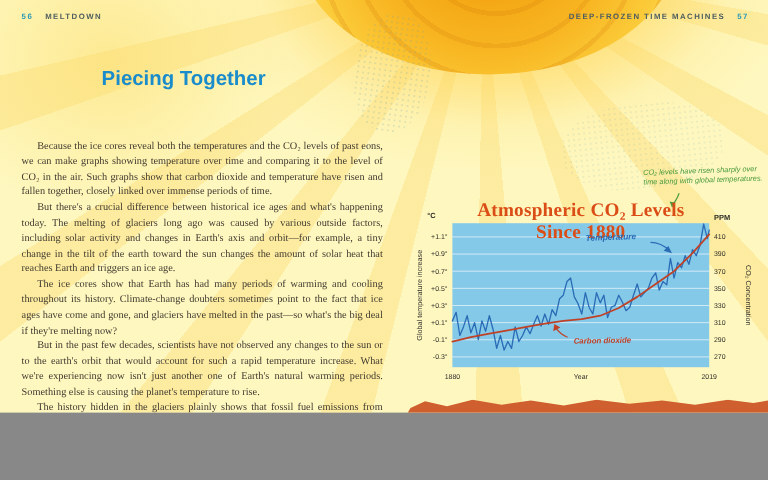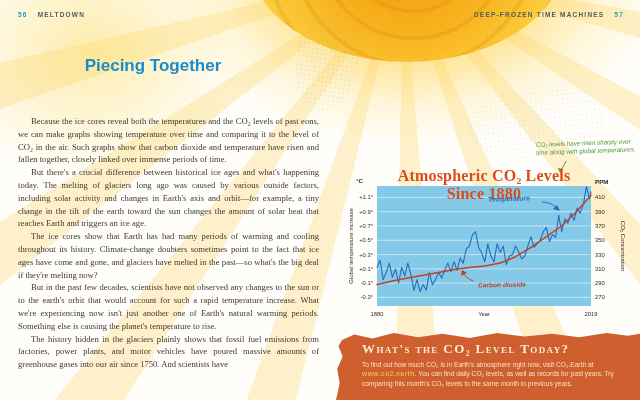--- a/index.html
+++ b/index.html
@@ -1,16 +1,16 @@
 <!DOCTYPE html>
 <html><head>
 <meta charset="utf-8">
 <style>
   html,body{margin:0;padding:0;background:#888;}
-  #page{position:relative;width:640px;height:400px;overflow:hidden;background:#ffffff;
+  #page{position:relative;width:640px;height:344px;overflow:hidden;background:#fef9c3;
         font-family:"Liberation Serif","DejaVu Serif",serif;color:#40392f;}
   .layer{position:absolute;pointer-events:none;}
   
   .rays{inset:0;background:repeating-conic-gradient(from 118deg at 403px -30px,
         rgba(250,206,80,0.30) 0deg 6deg, rgba(250,206,80,0.03) 6deg 19deg);}
   .glow{left:150px;top:-195px;width:520px;height:340px;border-radius:50%;
         background:radial-gradient(closest-side, rgba(255,203,55,0.9), rgba(255,215,95,0.55) 55%,
         rgba(255,228,135,0.28) 76%, rgba(255,228,135,0) 100%);}
   .wash-left{left:-60px;top:-80px;width:300px;height:260px;border-radius:50%;
         background:radial-gradient(closest-side, rgba(252,222,110,0.55), rgba(252,222,110,0) 100%);}

